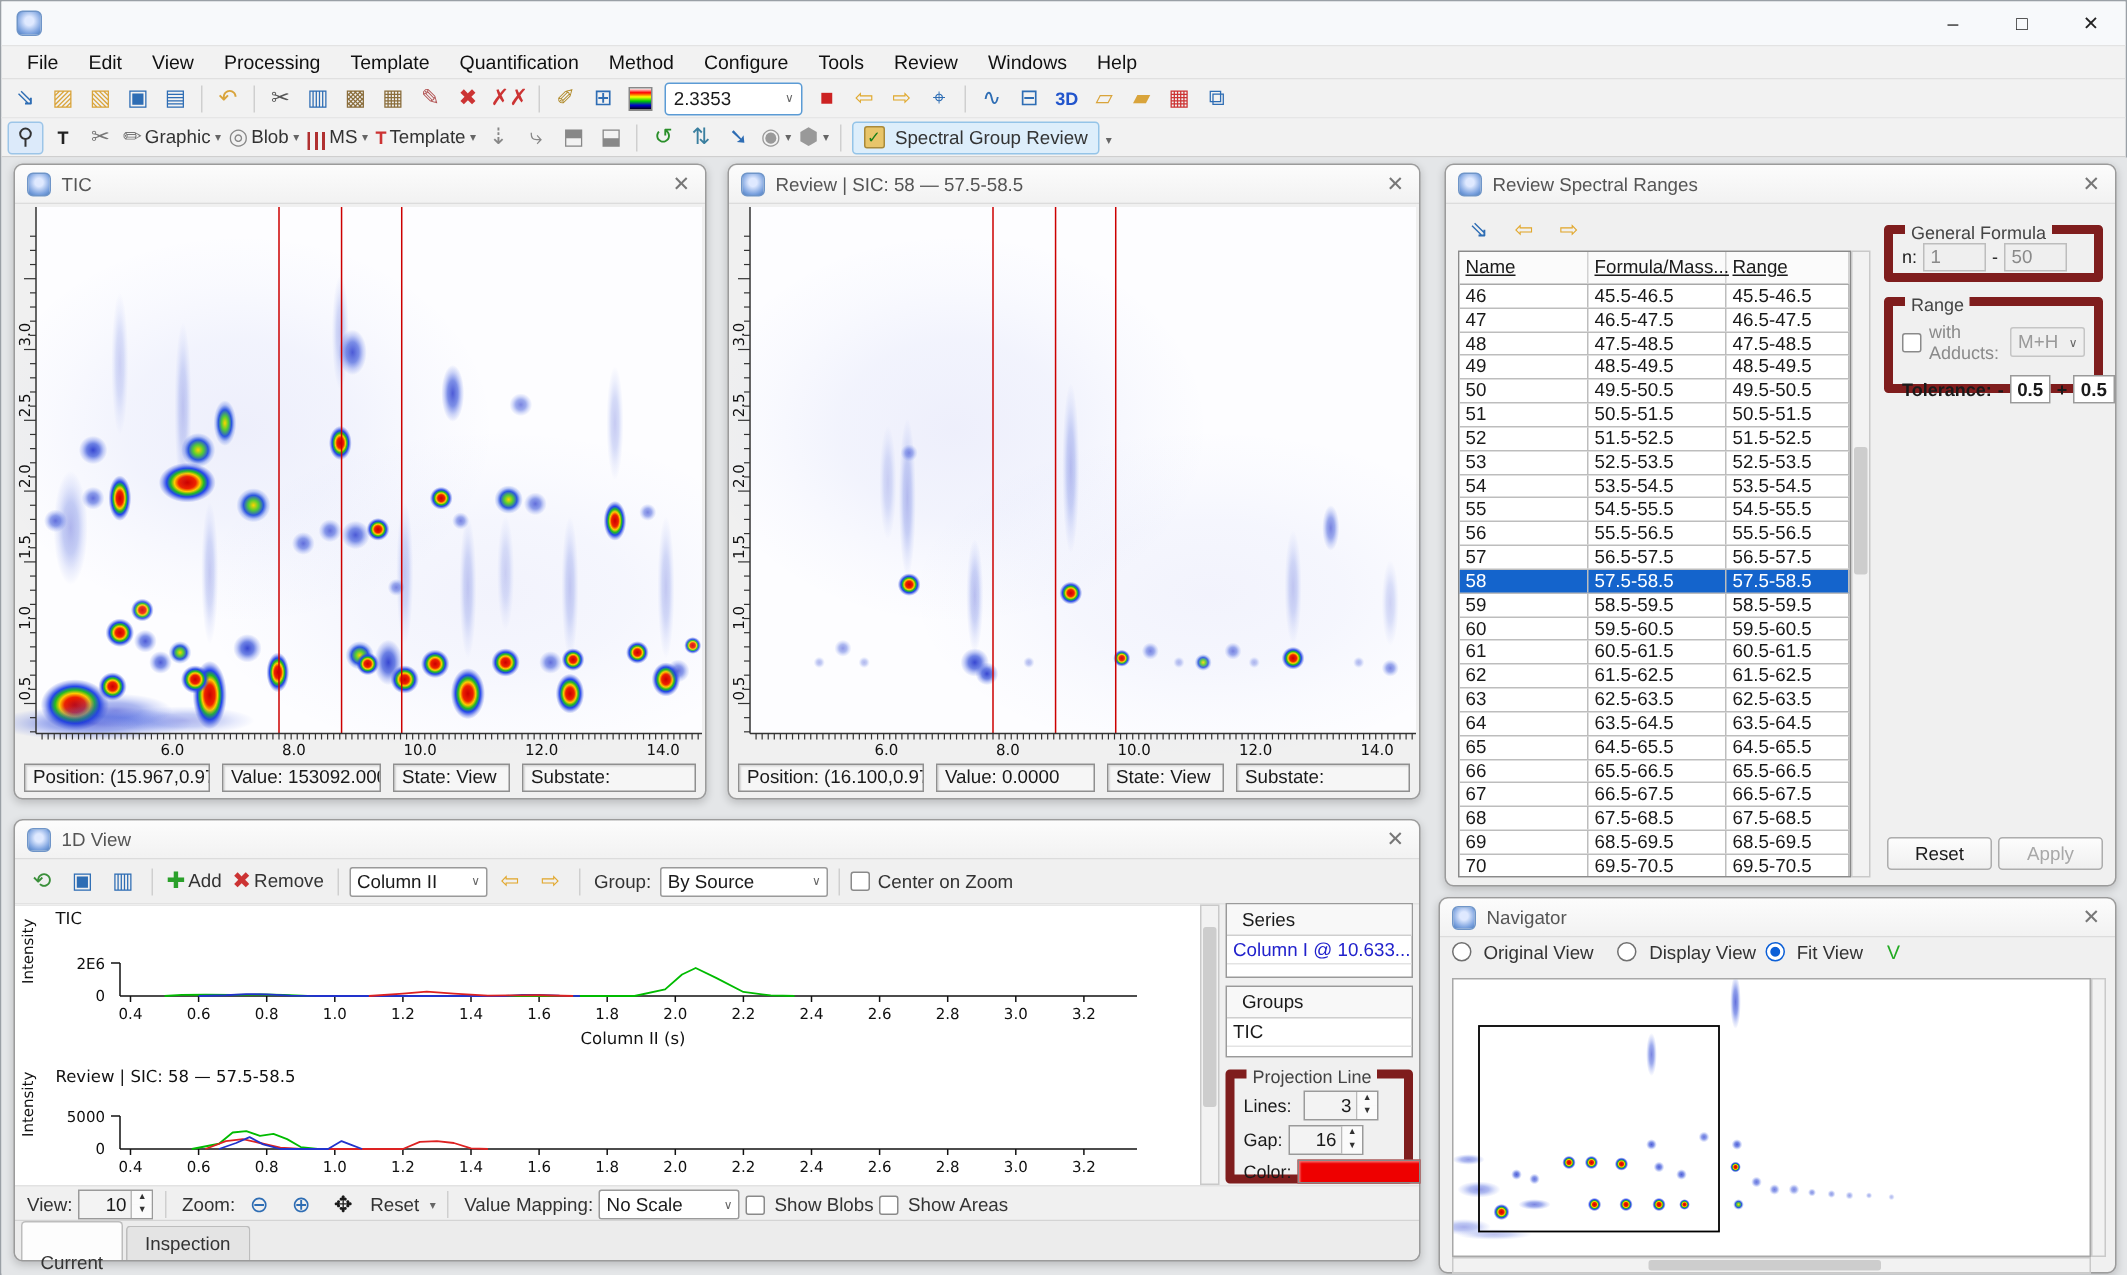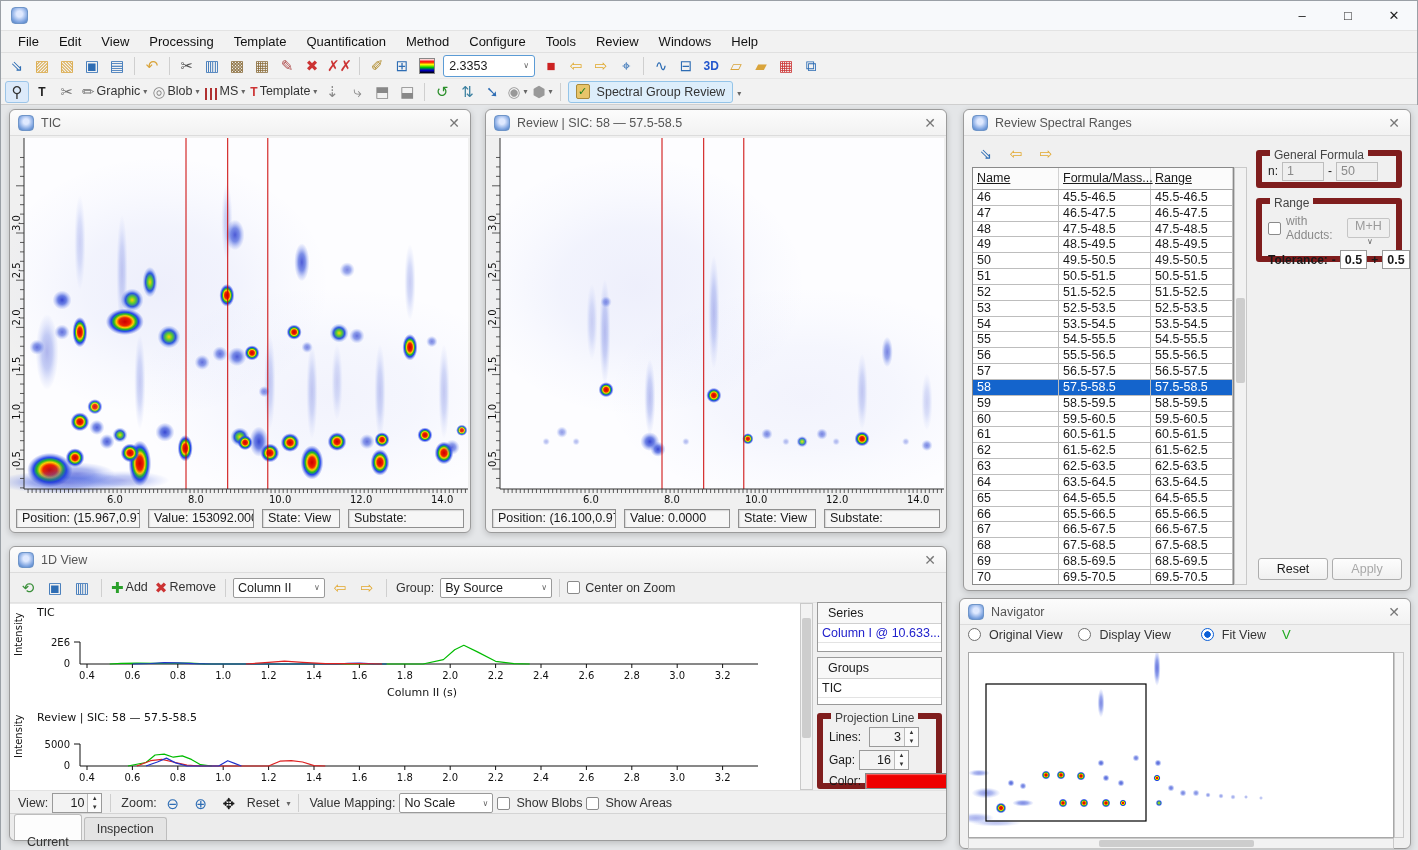--- a/index.html
+++ b/index.html
@@ -948,21 +948,21 @@
           <span>n:</span>
           <div class="inp dis" style="width: 42px;">1</div>
           <span>-</span>
           <div class="inp dis" style="width: 42px;">50</div>
         </div>
         <div class="fieldset" style="left: 292px; top: 88px; width: 146px; height: 64px;">
           <div class="legend">Range</div>
           <div style="display: flex; align-items: center; gap: 5px; padding: 10px 6px 0px;">
             <div class="chk"></div>
             <span style="color: rgb(138, 138, 138);">with Adducts:</span>
-            <div class="combo dis" style="width: 52px; flex-direction: column;">
+            <div class="combo dis" style="width: 52px;">
               <span class="cv">M+H</span>
               <span class="dd-arrow">∨</span>
             </div>
           </div>
           <div style="display: flex; align-items: center; gap: 4px; padding: 8px 6px 0px; font-weight: bold;">
             <span>Tolerance:</span>
             <span>-</span>
             <div class="inp" style="width: 32px;">0.5</div>
             <span>+</span>
             <div class="inp" style="width: 32px;">0.5</div>
@@ -1169,21 +1169,21 @@
       <div class="win" style="left: 958px; top: 493px; width: 452px; height: 251px;">
         <div class="win-title">
           <div class="appicon"></div>
           <div class="wt">Navigator</div>
           <div class="win-close">✕</div>
         </div>
         <div style="position: absolute; left: 8px; top: 28px; display: flex; align-items: center; gap: 6px;">
           <div class="radio"></div>
           <span class="tblabel" style="margin-right: 10px;">Original View</span>
           <div class="radio"></div>
-          <span class="tblabel" style="margin-right: 24px;">Display View</span>
+          <span class="tblabel" style="margin-right: 0;">Display View</span>
           <div class="radio sel"></div>
           <span class="tblabel" style="margin-right: 10px;">Fit View</span>
           <span style="color: rgb(34, 170, 34); font-size: 13px;">V</span>
         </div>
         <div class="nav-content" style="left: 8px; top: 53px; width: 426px; height: 186px;"><svg width="426" height="186">
             <defs>
               <radialGradient id="navhot">
                 <stop offset="0%" stop-color="#cc0000"></stop>
                 <stop offset="30%" stop-color="#ee2200"></stop>
                 <stop offset="45%" stop-color="#ffcc00"></stop>

